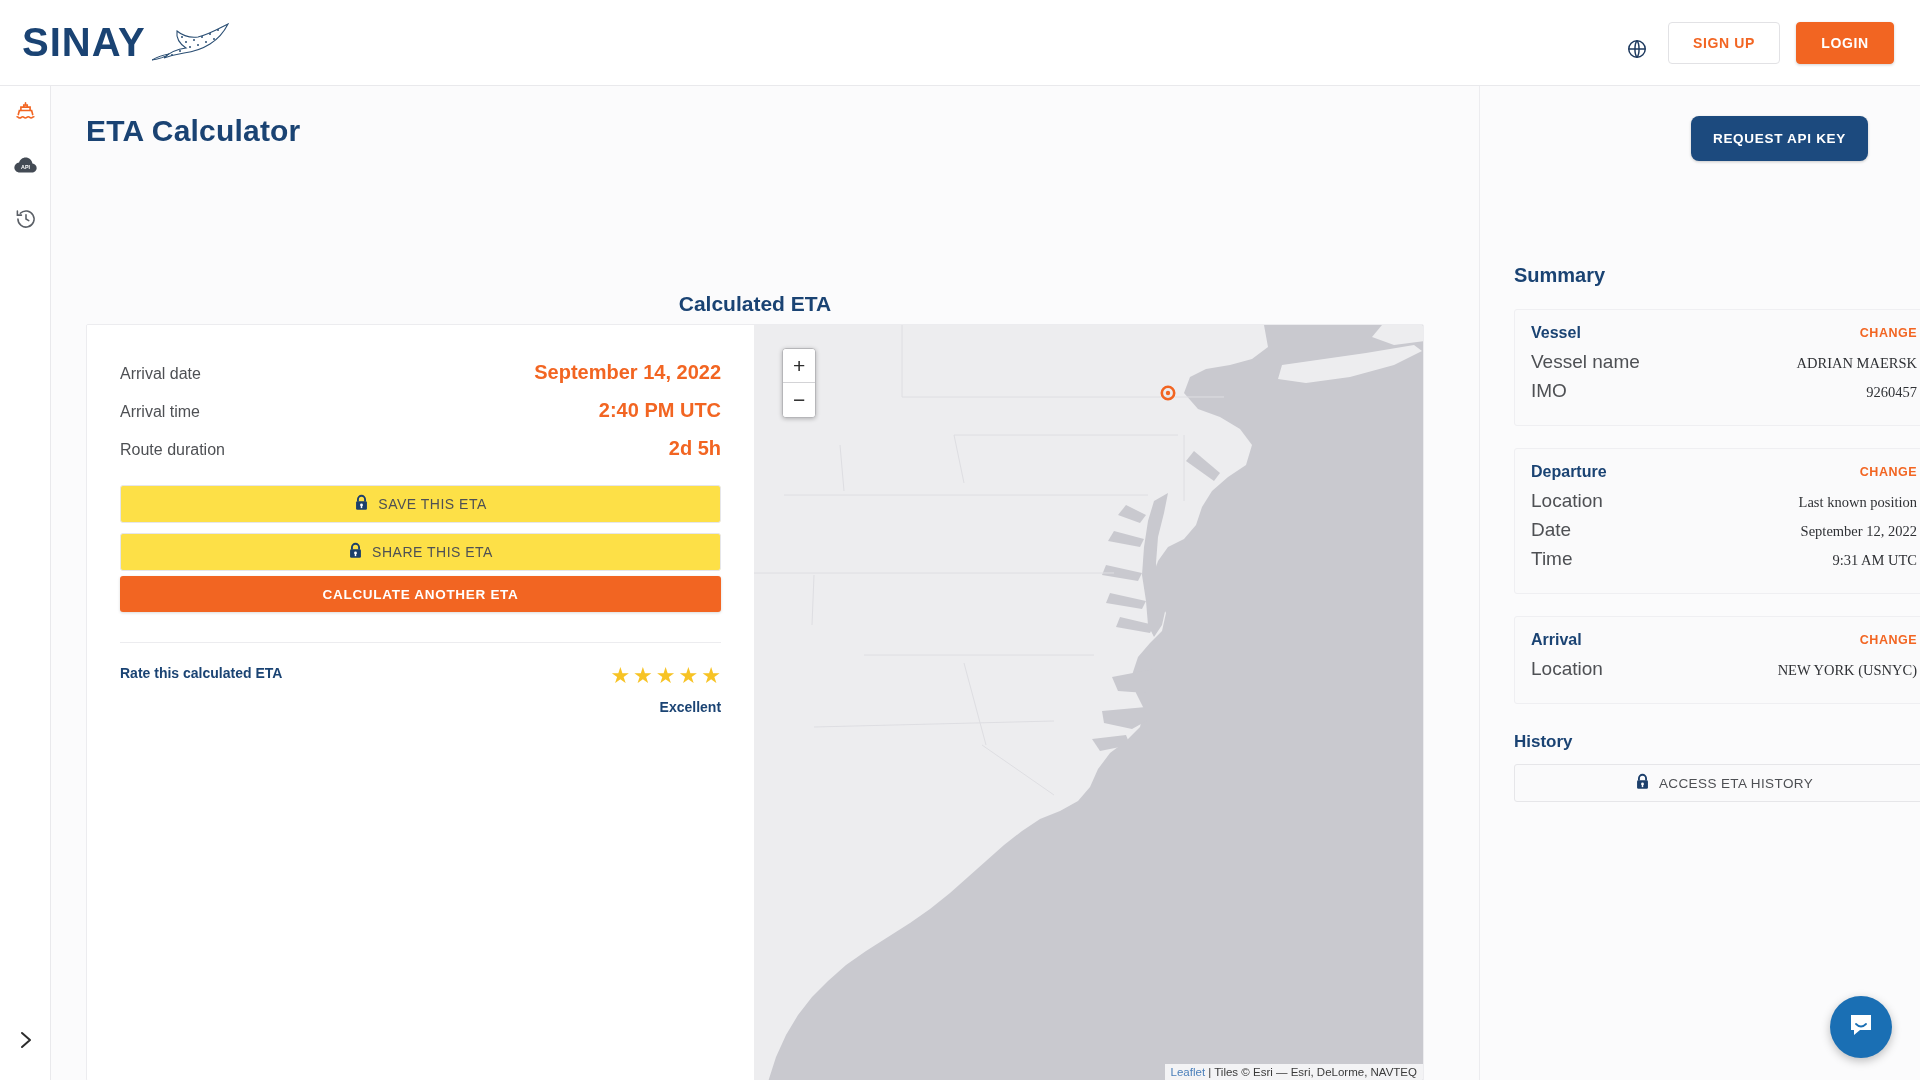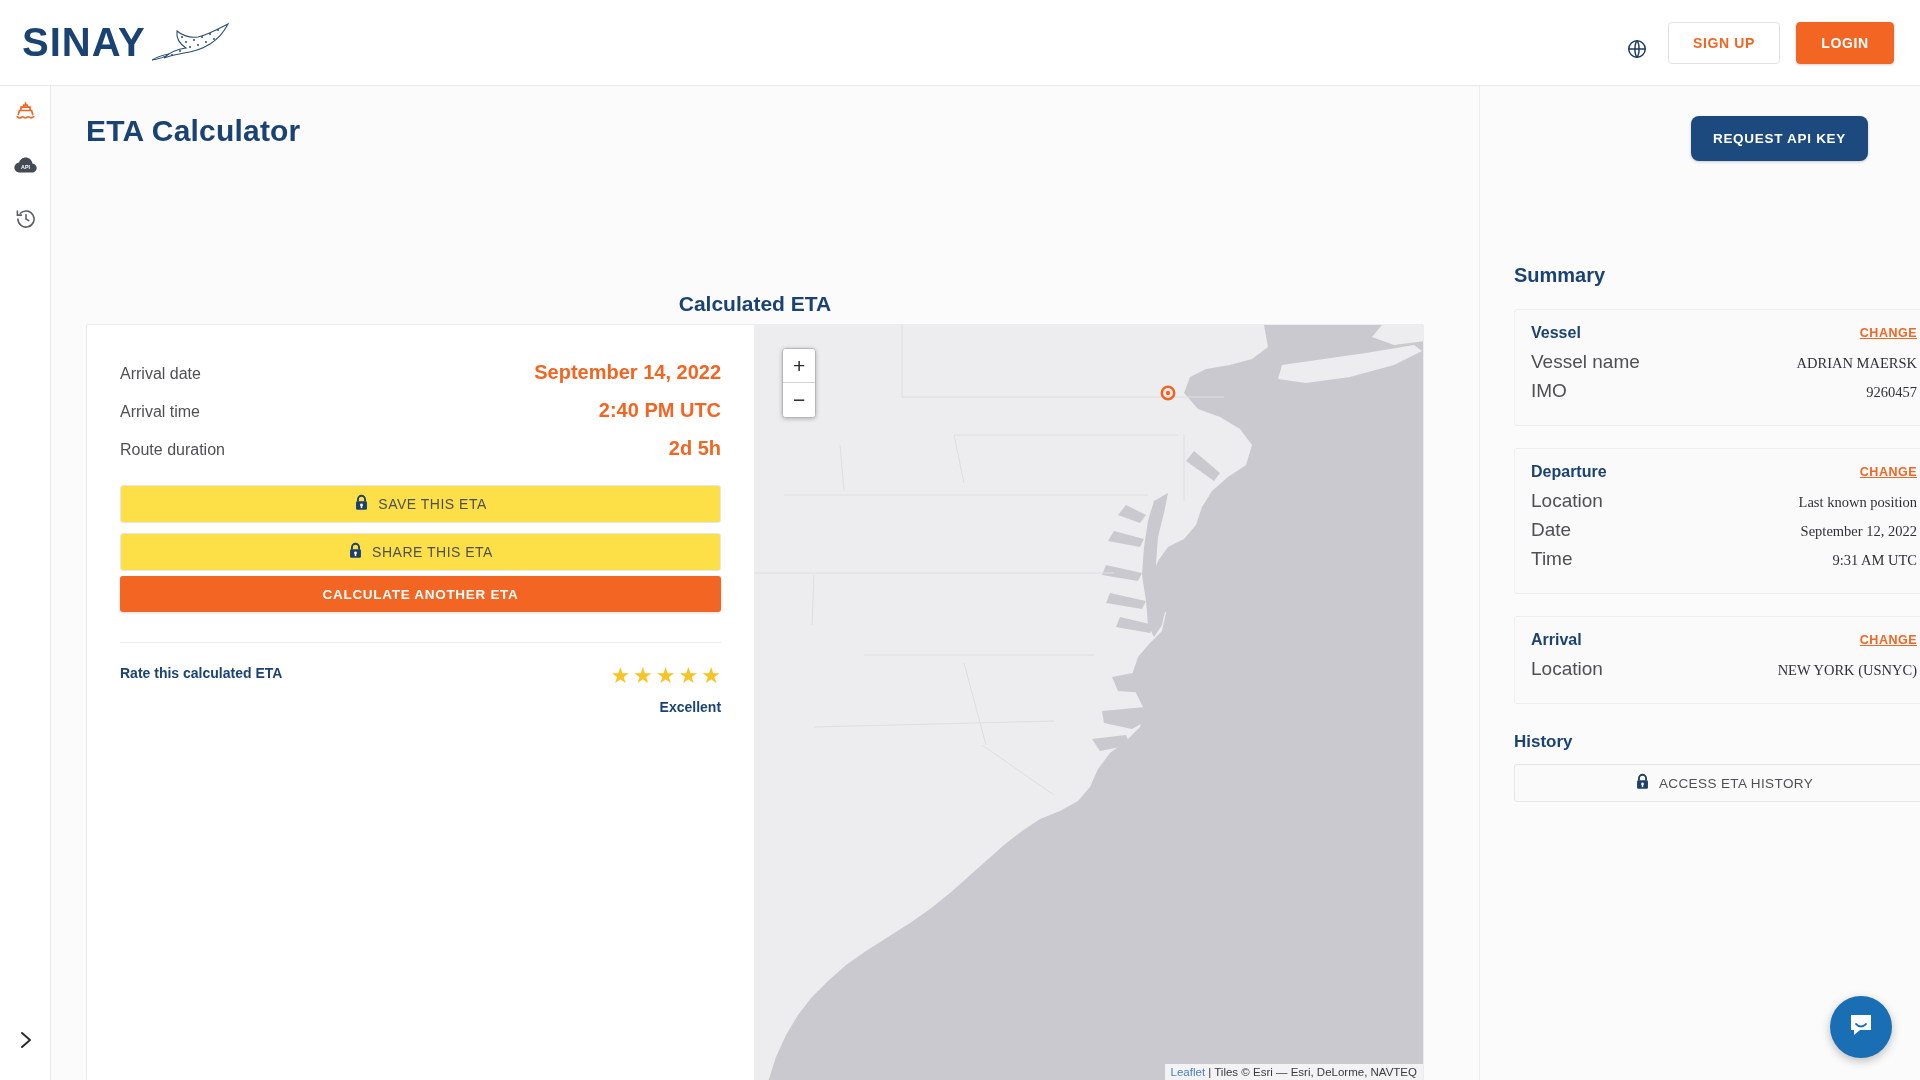--- a/index.html
+++ b/index.html
@@ -146,21 +146,21 @@
   #summary { position:absolute; left: 1463px; top: 178px; width: 420px; }
   #summary-title { font-size: 20px; font-weight: 700; color:#1a4373; }
   .sum-card {
     margin-top: 22px; background:#fafafb; border:1px solid #efeff2; border-radius:3px;
     padding: 14px 16px 16px 16px;
   }
   .sum-head { display:flex; align-items:center; justify-content:space-between; margin-bottom: 9px; }
   .sum-head-title { font-size: 16px; font-weight: 700; color:#1a4373; }
   .sum-change {
     font-size: 12.5px; font-weight: 700; letter-spacing: .5px;
-    color:#f26522; text-decoration: underline; cursor:pointer;
+    color:#f26522; cursor:pointer;
   }
   .sum-row { display:flex; justify-content:space-between; align-items:baseline; height: 29px; }
   .sum-k { font-size: 19px; color:#4e5054; }
   .sum-v { font-size: 14.5px; color:#2f3135;font-family:Liberation Serif, serif; }
   #history-title { margin-top: 28px; font-size: 17px; font-weight: 700; color:#1a4373; }
   #history-btn {
     margin-top: 12px; height: 38px; width:100%;
     border:1px solid #e6e6e9; background:#fafafb; border-radius:3px;
     display:flex; align-items:center; justify-content:center; gap:9px;
     font-size: 13.5px; color:#4e5054; letter-spacing:.4px; cursor:pointer;

